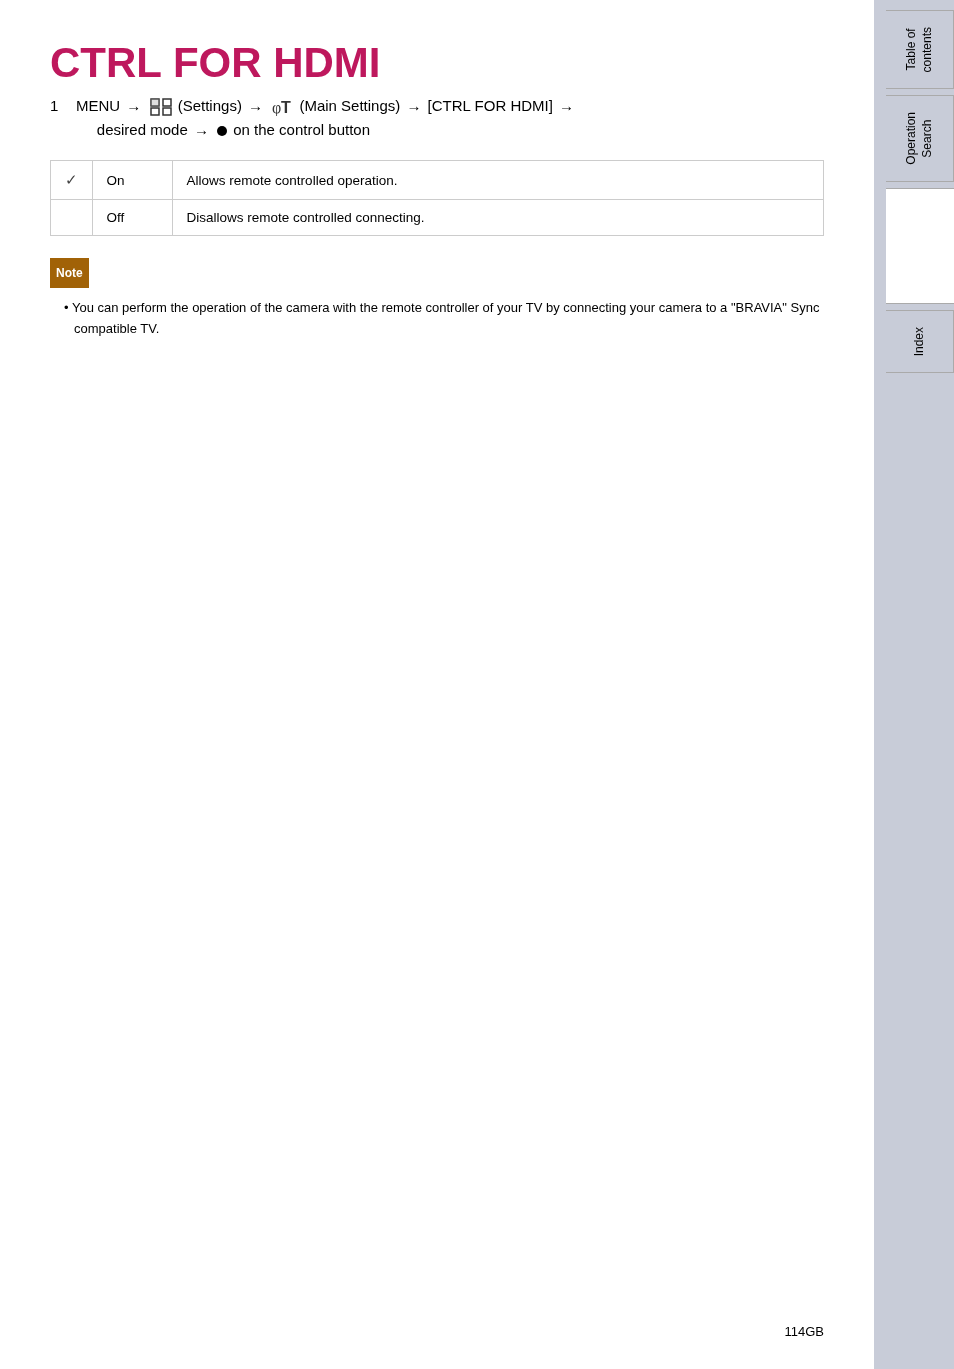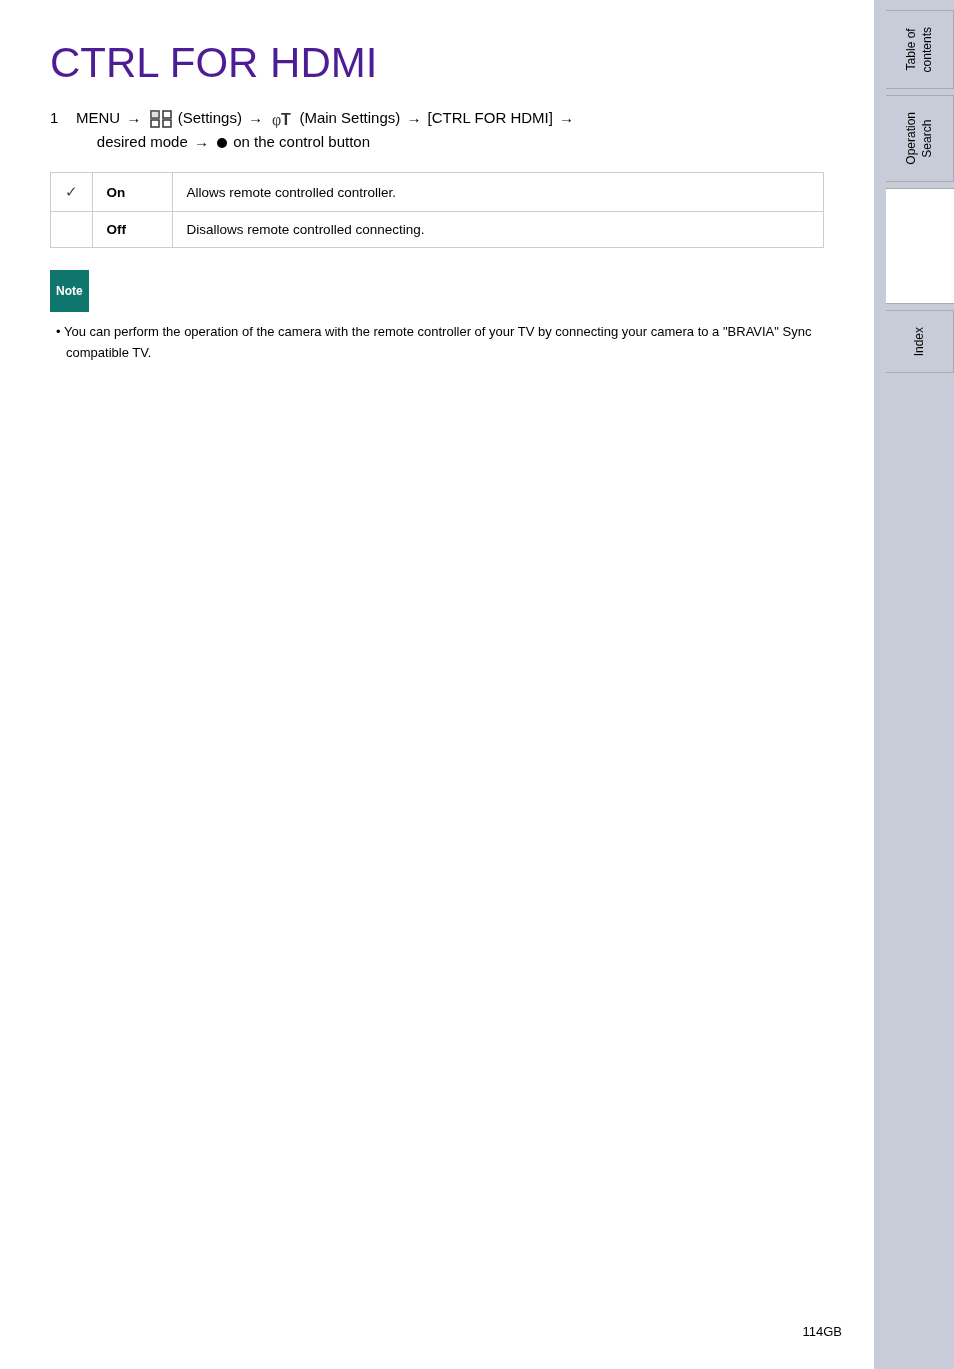--- a/index.html
+++ b/index.html
@@ -17,23 +17,23 @@
 
     .main-content {
       flex: 1;
       background: #fff;
       padding: 40px 50px 40px 50px;
       position: relative;
     }
 
     .page-title {
       font-size: 42px;
-      font-weight: normal;
-      color: #4c1d95;
-      margin-bottom: 20px;
+      font-weight: bold;
+      color: #be185d;
+      margin-bottom: 8px;
       line-height: 1.1;
     }
 
     .description {
       font-size: 13.5px;
       color: #000;
       margin-bottom: 18px;
       line-height: 1.5;
     }
 
@@ -103,56 +103,56 @@
     .check-col {
       width: 32px;
       text-align: center;
       color: #666;
       font-size: 16px;
       border-right: 1px solid #ccc;
     }
 
     .option-name-col {
       width: 80px;
-      font-weight: bold;
+      font-weight: normal;
       border-right: 1px solid #ccc;
     }
 
     .note-label {
       display: inline-block;
-      background: #0f766e;
+      background: #a16207;
       color: #fff;
       font-size: 12px;
       font-weight: bold;
-      padding: 14px 6px;
+      padding: 8px 6px;
       margin-bottom: 10px;
     }
 
     .note-section {
       margin-top: 4px;
       margin-bottom: 20px;
     }
 
     .note-text {
       font-size: 13px;
       line-height: 1.6;
       color: #000;
       padding-left: 10px;
       text-indent: -10px;
-      margin-left: 6px;
+      margin-left: 14px;
     }
 
     .note-text::before {
       content: "•  ";
     }
 
     .page-number {
       position: absolute;
       bottom: 30px;
-      right: 32px;
+      right: 50px;
       font-size: 13px;
       color: #000;
     }
 
     
     .sidebar {
       width: 80px;
       background: #c8ccd8;
       display: flex;
       flex-direction: column;
@@ -255,21 +255,21 @@
     </span>
   </div>
 
   <table class="options-table">
     <tbody>
       <tr>
         <td class="check-col">
           <span class="checkmark">✓</span>
         </td>
         <td class="option-name-col"><span>On</span></td>
-        <td>Allows remote controlled controller.</td>
+        <td>Allows remote controlled operation.</td>
       </tr>
       <tr>
         <td class="check-col"></td>
         <td class="option-name-col"><span>Off</span></td>
         <td>Disallows remote controlled connecting.</td>
       </tr>
     </tbody>
   </table>
 
   <div class="note-section">

